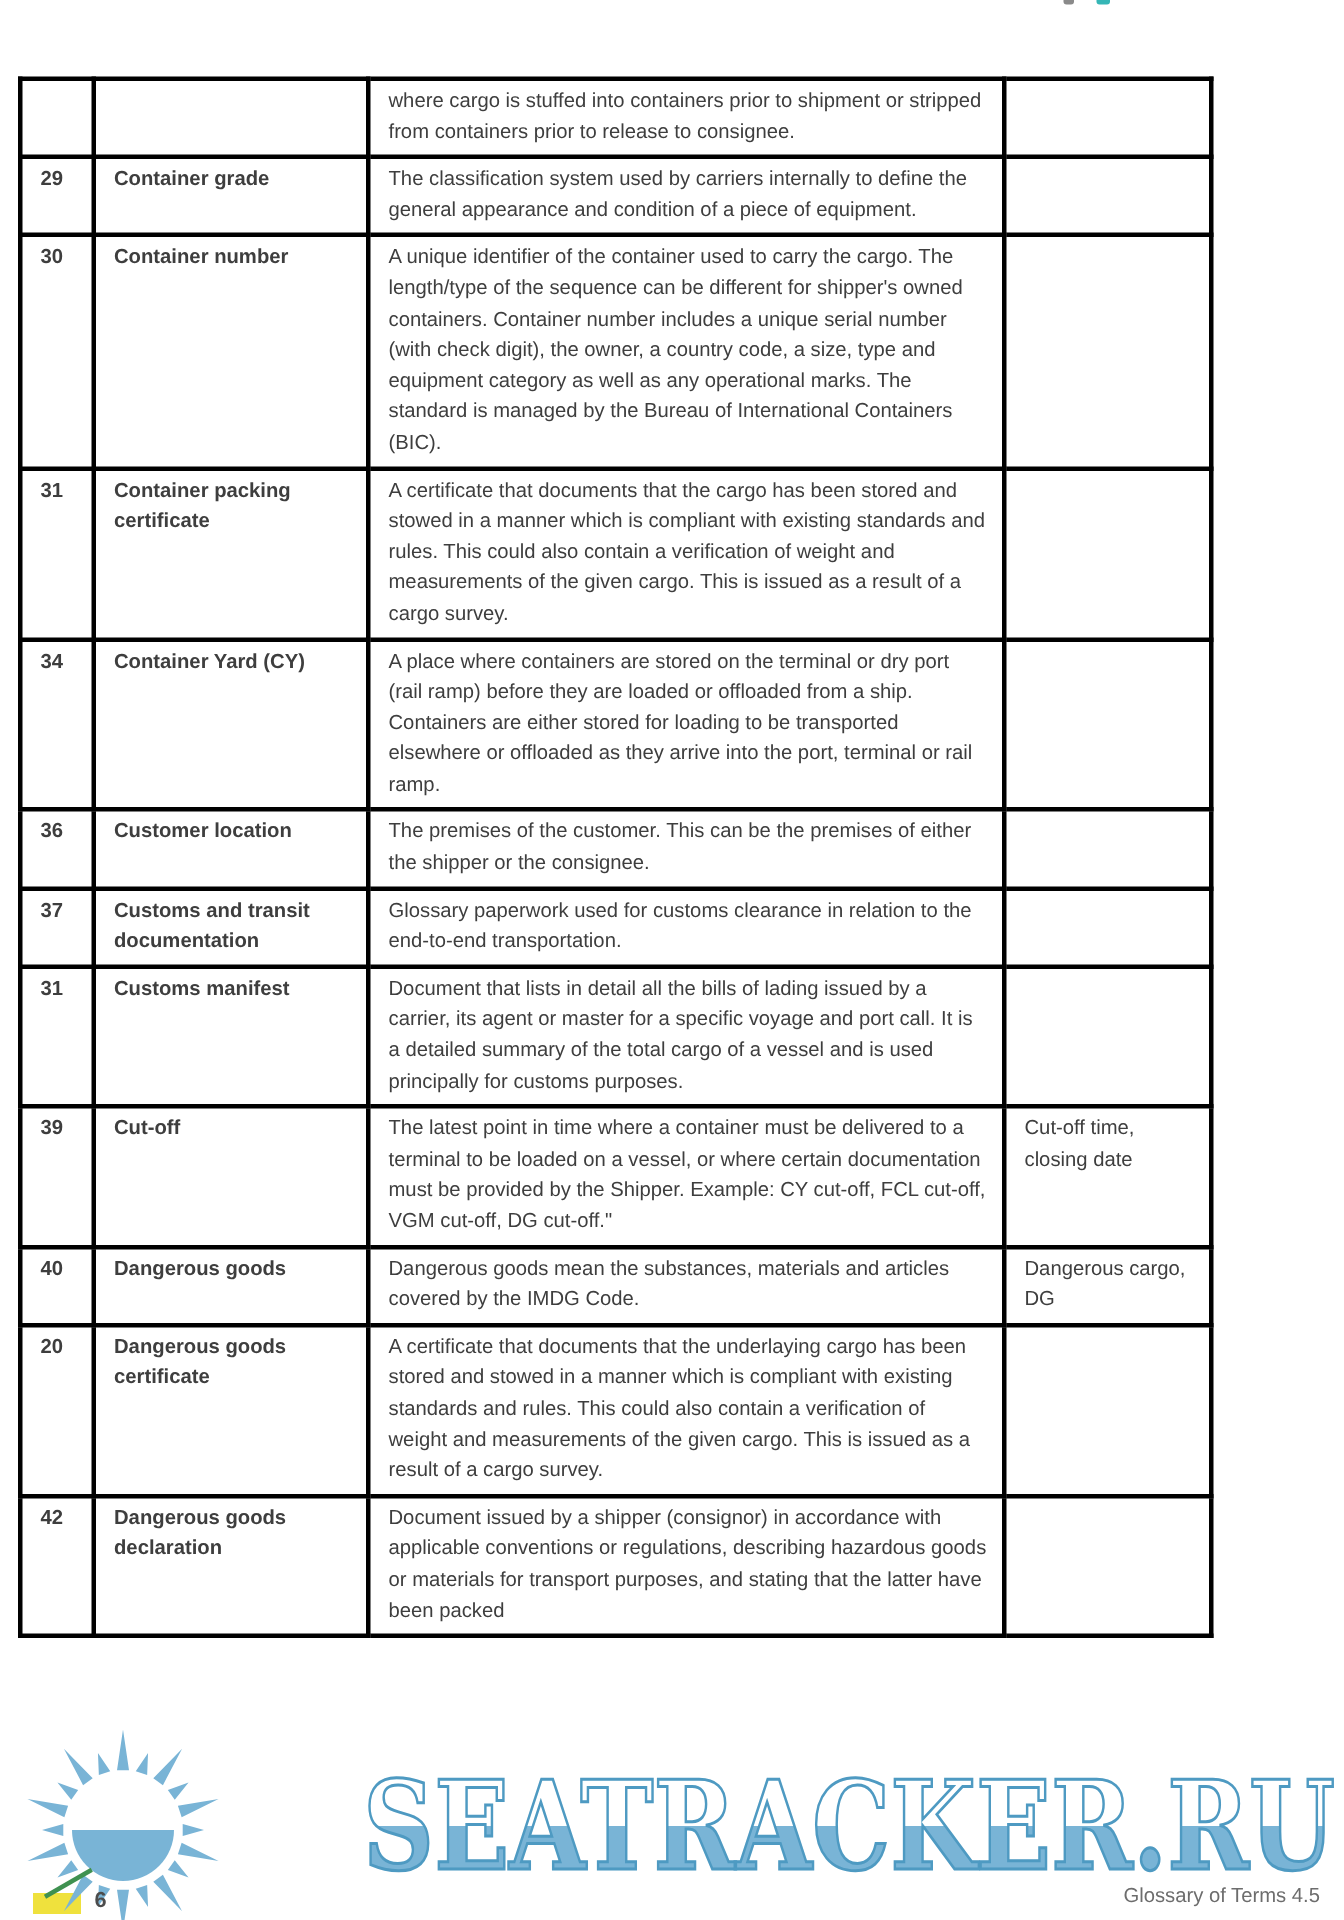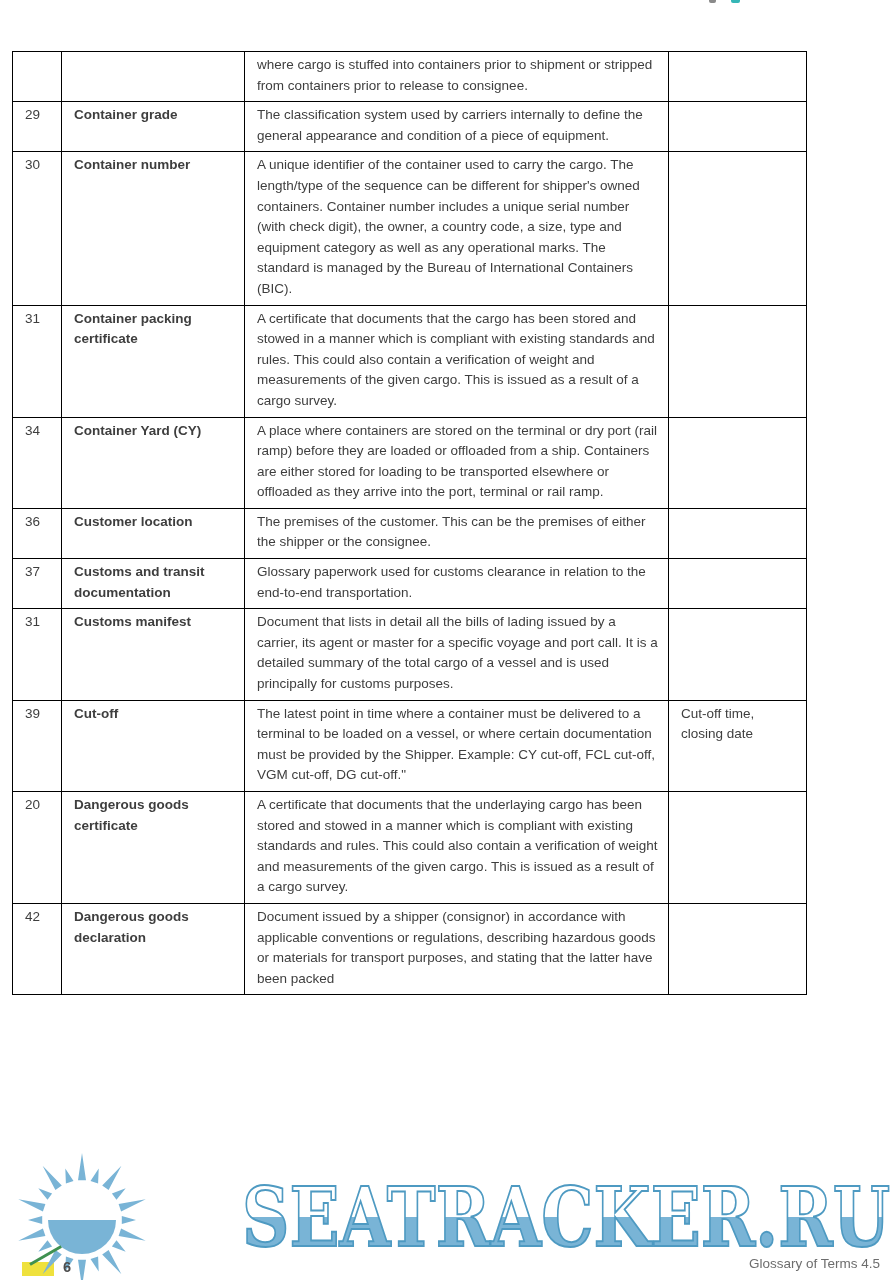--- a/index.html
+++ b/index.html
@@ -11,25 +11,25 @@
   .top-dot{position:absolute;top:0;height:3px;border-radius:0 0 2px 2px;}
   .top-dot.gray{left:709px;width:7px;background:#8a8a8a;}
   .top-dot.teal{left:731px;width:9px;background:#35b6b6;}
 
   
   table.glossary{
     position:absolute;left:12px;top:51px;width:794px;
     border-collapse:collapse;table-layout:fixed;
   }
   table.glossary td{
-    border:1px solid #000000;vertical-align:top;
+    border:3px solid #000000;vertical-align:top;
     font-size:13.5px;line-height:20.6px;color:#3e3e3e;
     padding:3px 10px 5px 12px;word-wrap:break-word;
   }
-  td.c-num{font-weight:400;color:#2f2f2f;padding-left:9px;padding-right:4px;}
+  td.c-num{font-weight:700;color:#2f2f2f;padding-left:9px;padding-right:4px;}
   td.c-term{font-weight:700;color:#2f2f2f;}
   td.c-syn{padding-left:9px;}
 
   
   .wm-letters{position:absolute;left:238px;top:1182px;z-index:6;}
   .wm-sun{position:absolute;left:2px;top:1150px;z-index:6;}
   .hl-yellow{position:absolute;left:22px;top:1262px;width:32px;height:14px;background:#efe13d;z-index:5;}
   .green-slash{position:absolute;left:30px;top:1263px;width:36px;height:3px;background:#3f9150;transform:rotate(-30deg);transform-origin:left center;z-index:8;}
   .page-num{position:absolute;left:63px;top:1259px;font-size:14.5px;font-weight:700;color:#4c4c4c;z-index:9;}
   .footer-right{position:absolute;top:1256px;right:16px;font-size:13.5px;color:#6d6d6d;z-index:9;}
@@ -107,20 +107,26 @@
     <td class="c-syn"></td>
   </tr>
 
   <tr>
     <td class="c-num">39</td>
     <td class="c-term">Cut-off</td>
     <td class="c-def">The latest point in time where a container must be delivered to a terminal to be loaded on a vessel, or where certain documentation must be provided by the Shipper. Example: CY cut-off, FCL cut-off, VGM cut-off, DG cut-off."</td>
     <td class="c-syn">Cut-off time, closing date</td>
   </tr>
 
+  <tr>
+    <td class="c-num">40</td>
+    <td class="c-term">Dangerous goods</td>
+    <td class="c-def">Dangerous goods mean the substances, materials and articles covered by the IMDG Code.</td>
+    <td class="c-syn">Dangerous cargo, DG</td>
+  </tr>
 
   <tr>
     <td class="c-num">20</td>
     <td class="c-term">Dangerous goods certificate</td>
     <td class="c-def">A certificate that documents that the underlaying cargo has been stored and stowed in a manner which is compliant with existing standards and rules. This could also contain a verification of weight and measurements of the given cargo. This is issued as a result of a cargo survey.</td>
     <td class="c-syn"></td>
   </tr>
 
   <tr>
     <td class="c-num">42</td>

